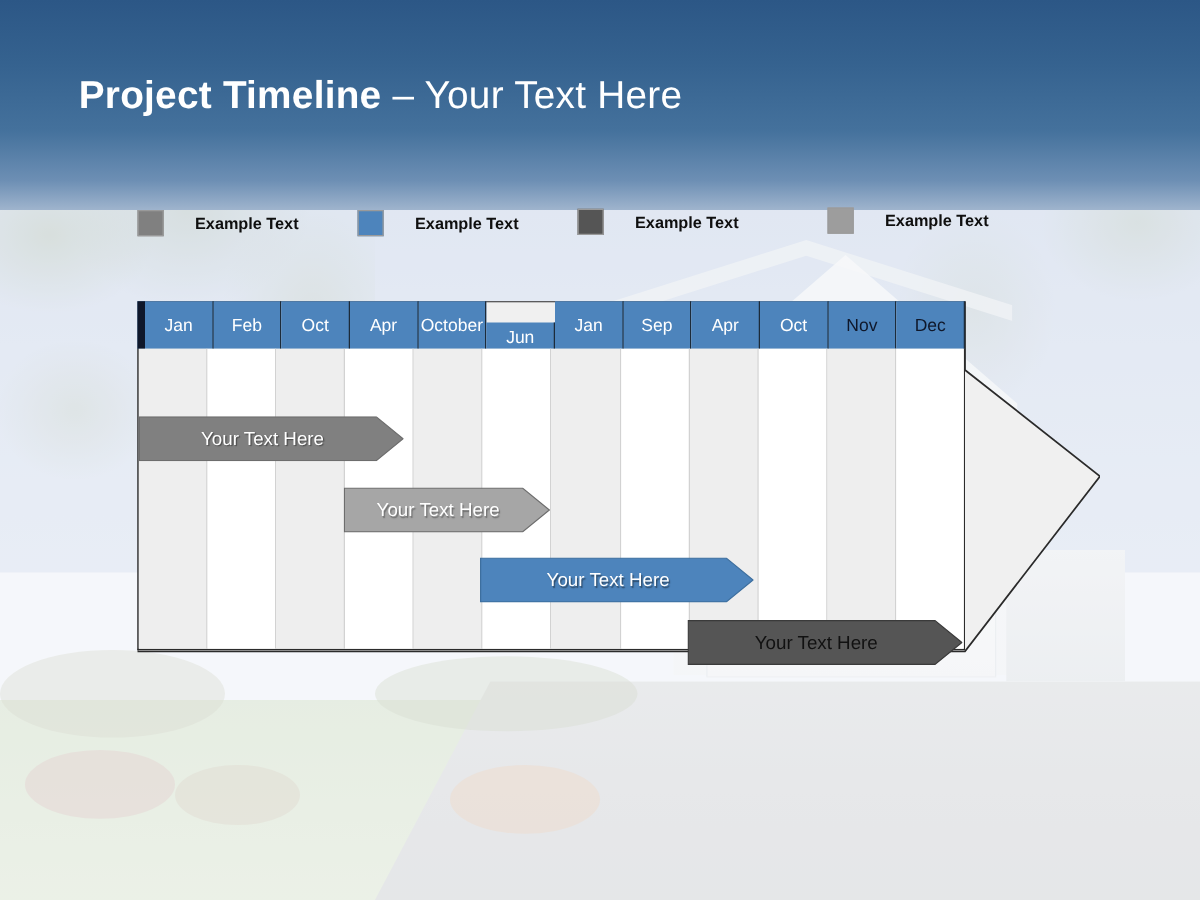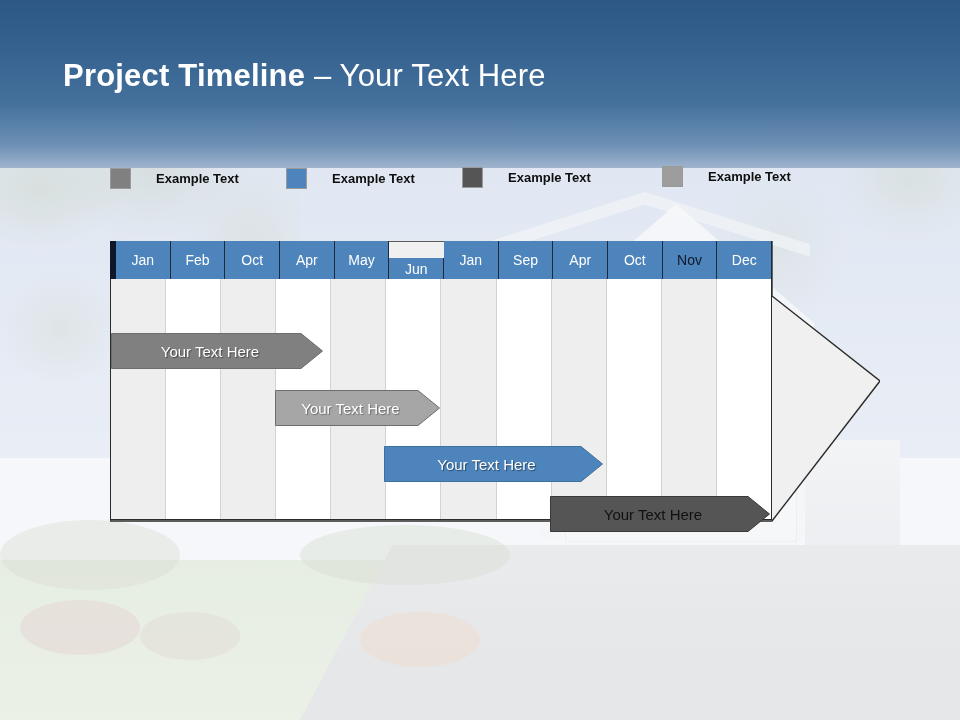--- a/index.html
+++ b/index.html
@@ -146,28 +146,28 @@
       <polygon id="bigarrow-poly" points="0,0 662,0 662,55 770,140 662,280 662,280 0,280" fill="#f0f0f0" stroke="#2b2b2b" stroke-width="1.4"></polygon>
     </svg>
   </div>
 
   <div class="gantt">
     <div class="months">
         <div class="mcell" style="background: rgb(77, 132, 188); color: rgb(255, 255, 255);">Jan</div>
         <div class="mcell" style="background: rgb(77, 132, 188); color: rgb(255, 255, 255);">Feb</div>
         <div class="mcell" style="background: rgb(77, 132, 188); color: rgb(255, 255, 255);">Oct</div>
         <div class="mcell" style="background: rgb(77, 132, 188); color: rgb(255, 255, 255);">Apr</div>
-        <div class="mcell" style="background: rgb(77, 132, 188); color: rgb(255, 255, 255);">May</div>
+        <div class="mcell" style="background: rgb(77, 132, 188); color: rgb(255, 255, 255);">October</div>
         <div class="mcell" style="background: rgb(77, 132, 188); color: rgb(255, 255, 255); margin-top: 17px;">Jun</div>
         <div class="mcell" style="background: rgb(77, 132, 188); color: rgb(255, 255, 255);">Jan</div>
         <div class="mcell" style="background: rgb(77, 132, 188); color: rgb(255, 255, 255);">Sep</div>
         <div class="mcell" style="background: rgb(77, 132, 188); color: rgb(255, 255, 255);">Apr</div>
         <div class="mcell" style="background: rgb(77, 132, 188); color: rgb(255, 255, 255);">Oct</div>
         <div class="mcell" style="background: rgb(77, 132, 188); color: #0f172a;">Nov</div>
-        <div class="mcell" style="background: rgb(77, 132, 188); color: #ffffff;">Dec</div>
+        <div class="mcell" style="background: rgb(77, 132, 188); color: #0f172a;">Dec</div>
       </div>
     <div class="grid">
         <div class="gcol alt" style="background: rgb(238, 238, 238);"></div>
         <div class="gcol plain"></div>
         <div class="gcol alt" style="background: rgb(238, 238, 238);"></div>
         <div class="gcol plain"></div>
         <div class="gcol alt" style="background: rgb(238, 238, 238);"></div>
         <div class="gcol plain"></div>
         <div class="gcol alt" style="background: rgb(238, 238, 238);"></div>
         <div class="gcol plain"></div>

